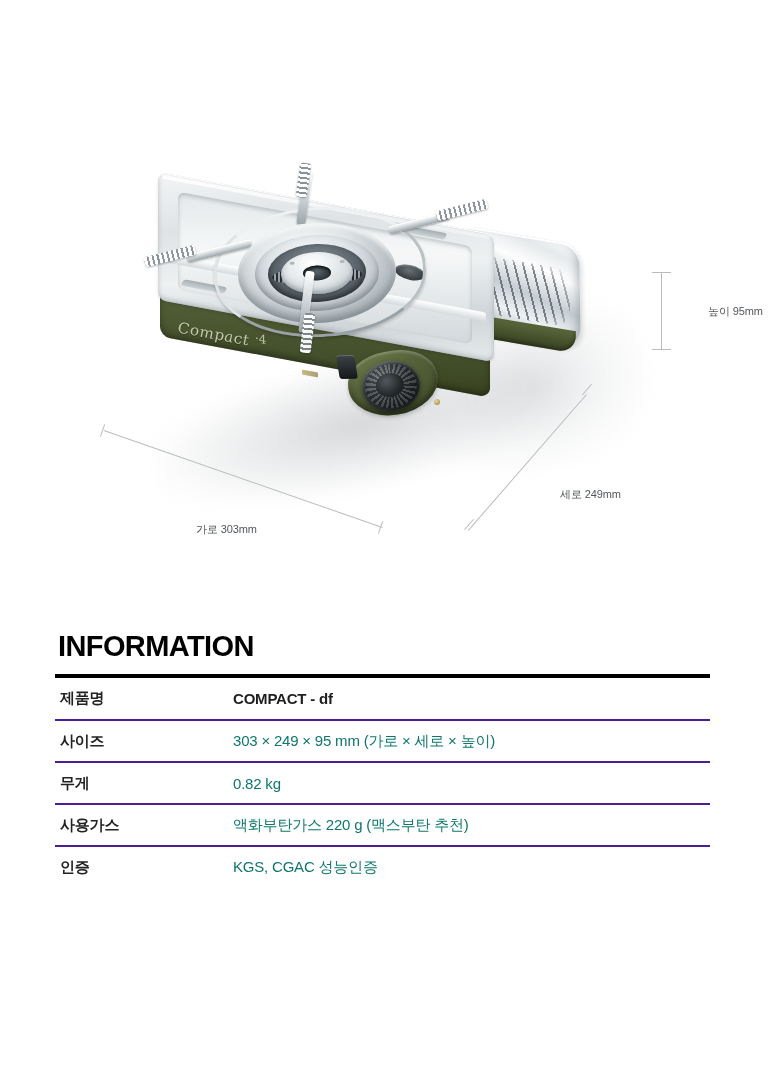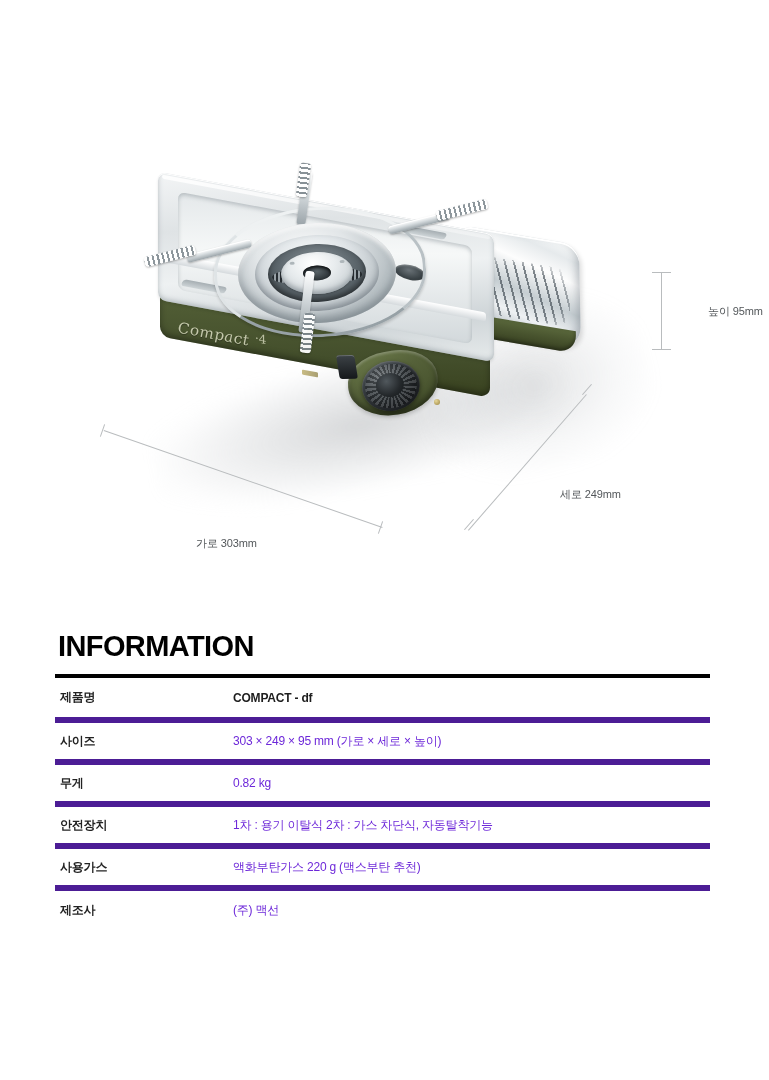--- a/index.html
+++ b/index.html
@@ -432,21 +432,21 @@
 
   
   #dim-w-line {
     left: 104px; top: 430px;
     width: 295px; height: 1px;
     transform-origin: 0 0;
     transform: rotate(19.2deg);
   }
   #dim-w-tick-a { left: 102px; top: 424px; width: 1px; height: 13px; transform: rotate(19.2deg); }
   #dim-w-tick-b { left: 380px; top: 521px; width: 1px; height: 13px; transform: rotate(19.2deg); }
-  #dim-w-label { left: 196px; top: 536px; }
+  #dim-w-label { left: 196px; top: 522px; }
 
   
   #dim-d-line {
     left: 468px; top: 530px;
     width: 180px; height: 1px;
     transform-origin: 0 0;
     transform: rotate(-49deg);
   }
   #dim-d-tick-a { left: 462px; top: 524px; width: 14px; height: 1px; transform: rotate(-49deg); }
   #dim-d-tick-b { left: 580px; top: 389px; width: 14px; height: 1px; transform: rotate(-49deg); }
@@ -478,35 +478,35 @@
     background: #000000;
   }
   .spec-table {
     position: absolute;
     left: 55px;
     top: 78px;
     width: 655px;
     border-collapse: collapse;
   }
   .spec-table tr { height: 42px; }
-  .spec-table tr + tr td { border-top: 6px solid #4c1d95; }
+  .spec-table tr + tr td { border-top: 2px solid #4c1d95; }
   .spec-table td {
     padding: 0;
     vertical-align: middle;
-    font-size: 12px;
+    font-size: 15px;
   }
   .spec-label {
     width: 173px;
     font-weight: bold;
     color: #222222;
     padding-left: 5px !important;
     letter-spacing: -0.2px;
   }
   .spec-value {
-    color: #6d28d9;
+    color: #0f766e;
     letter-spacing: -0.2px;
   }
   .spec-value.strong {
     color: #1d1d1d;
     font-weight: bold;
   }
 </style>
 </head>
 <body>
 
@@ -590,26 +590,22 @@
         </tr>
         <tr>
           <td class="spec-label">사이즈</td>
           <td class="spec-value">303 × 249 × 95 mm (가로 × 세로 × 높이)</td>
         </tr>
         <tr>
           <td class="spec-label">무게</td>
           <td class="spec-value">0.82 kg</td>
         </tr>
         <tr>
-          <td class="spec-label">안전장치</td>
-          <td class="spec-value">1차 : 용기 이탈식   2차 : 가스 차단식, 자동탈착기능</td>
-        </tr>
-        <tr>
           <td class="spec-label">사용가스</td>
           <td class="spec-value">액화부탄가스 220 g (맥스부탄 추천)</td>
         </tr>
         <tr>
-          <td class="spec-label">제조사</td>
-          <td class="spec-value">(주) 맥선</td>
+          <td class="spec-label">인증</td>
+          <td class="spec-value">KGS, CGAC 성능인증</td>
         </tr>
       </tbody>
   </table>
 </div>
 
 </body></html>

